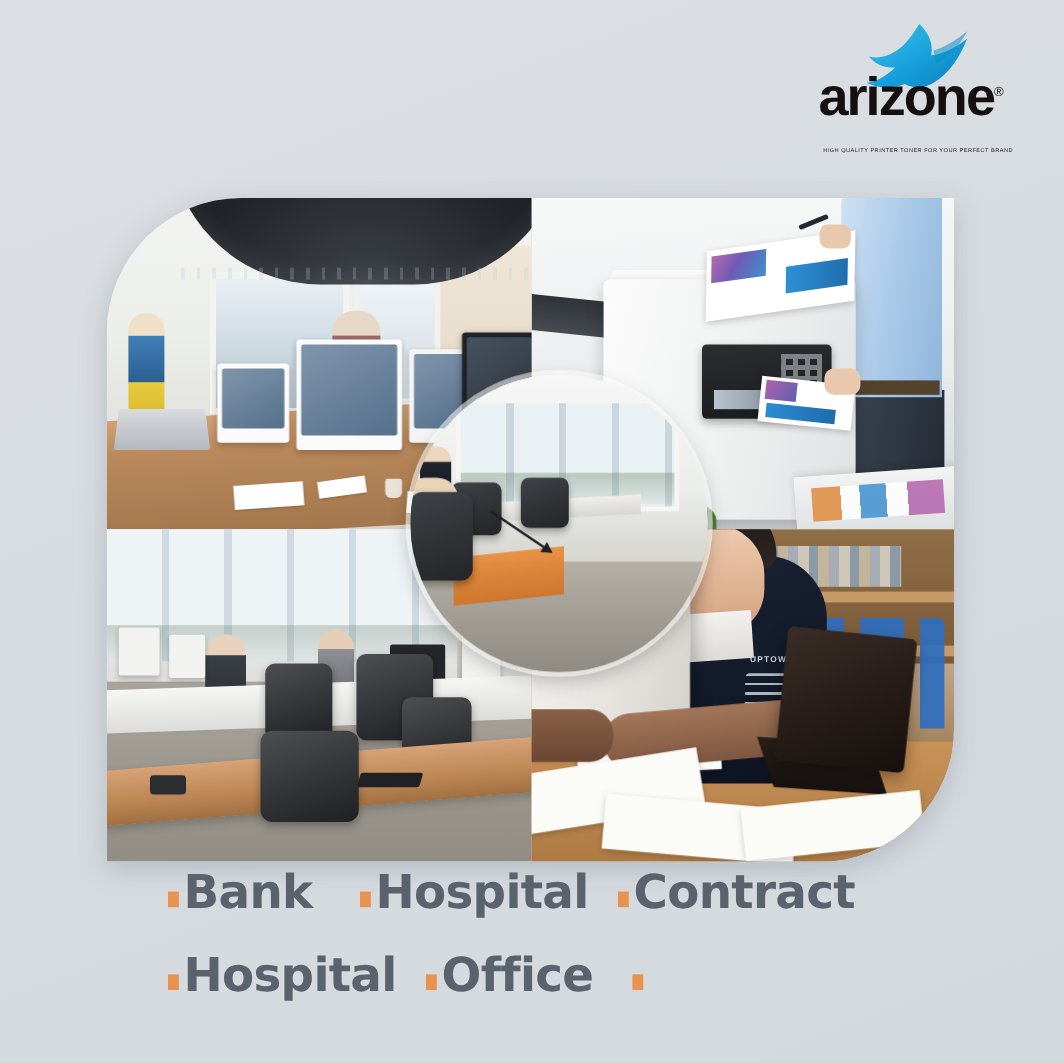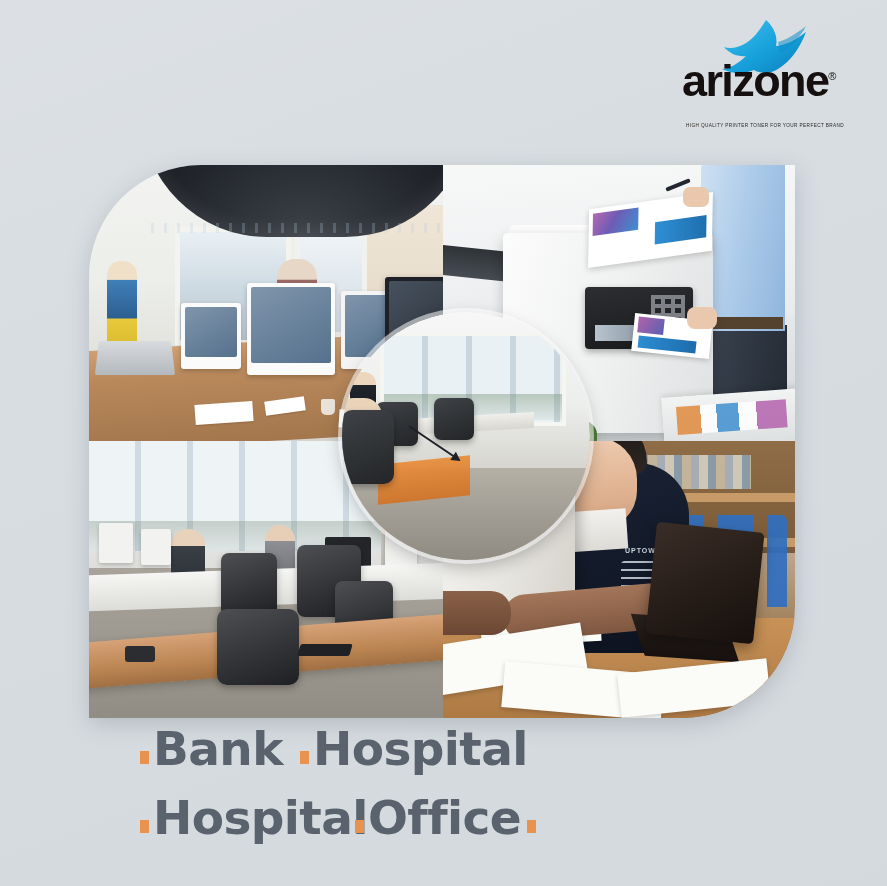--- a/index.html
+++ b/index.html
@@ -574,21 +574,21 @@
     display: inline-block;
     width: 9px;
     height: 13px;
     background: #e8924d;
     margin-right: 4px;
     flex: none;
     position: relative;
     top: -1px;
   }
   .label-text {
-    font-size: 47px;
+    font-size: 39px;
     font-weight: bold;
     color: #5a626e;
     font-family: "DejaVu Sans", sans-serif;
     letter-spacing: -0.6px;
     line-height: 1;
   }
 </style>
 </head>
 <body>
 
@@ -733,20 +733,24 @@
 
     <div class="label-row">
       <div class="label-item" style="width:160px">
         <span class="bullet"></span>
         <span class="label-text">Bank</span>
       </div>
       <div class="label-item" style="width:215px">
         <span class="bullet"></span>
         <span class="label-text">Hospital</span>
       </div>
+      <div class="label-item">
+        <span class="bullet"></span>
+        <span class="label-text">Contract</span>
+      </div>
     </div>
 
     <div class="label-row">
       <div class="label-item" style="width:215px">
         <span class="bullet"></span>
         <span class="label-text">Hospital</span>
       </div>
       <div class="label-item" style="width:160px">
         <span class="bullet"></span>
         <span class="label-text">Office</span>

